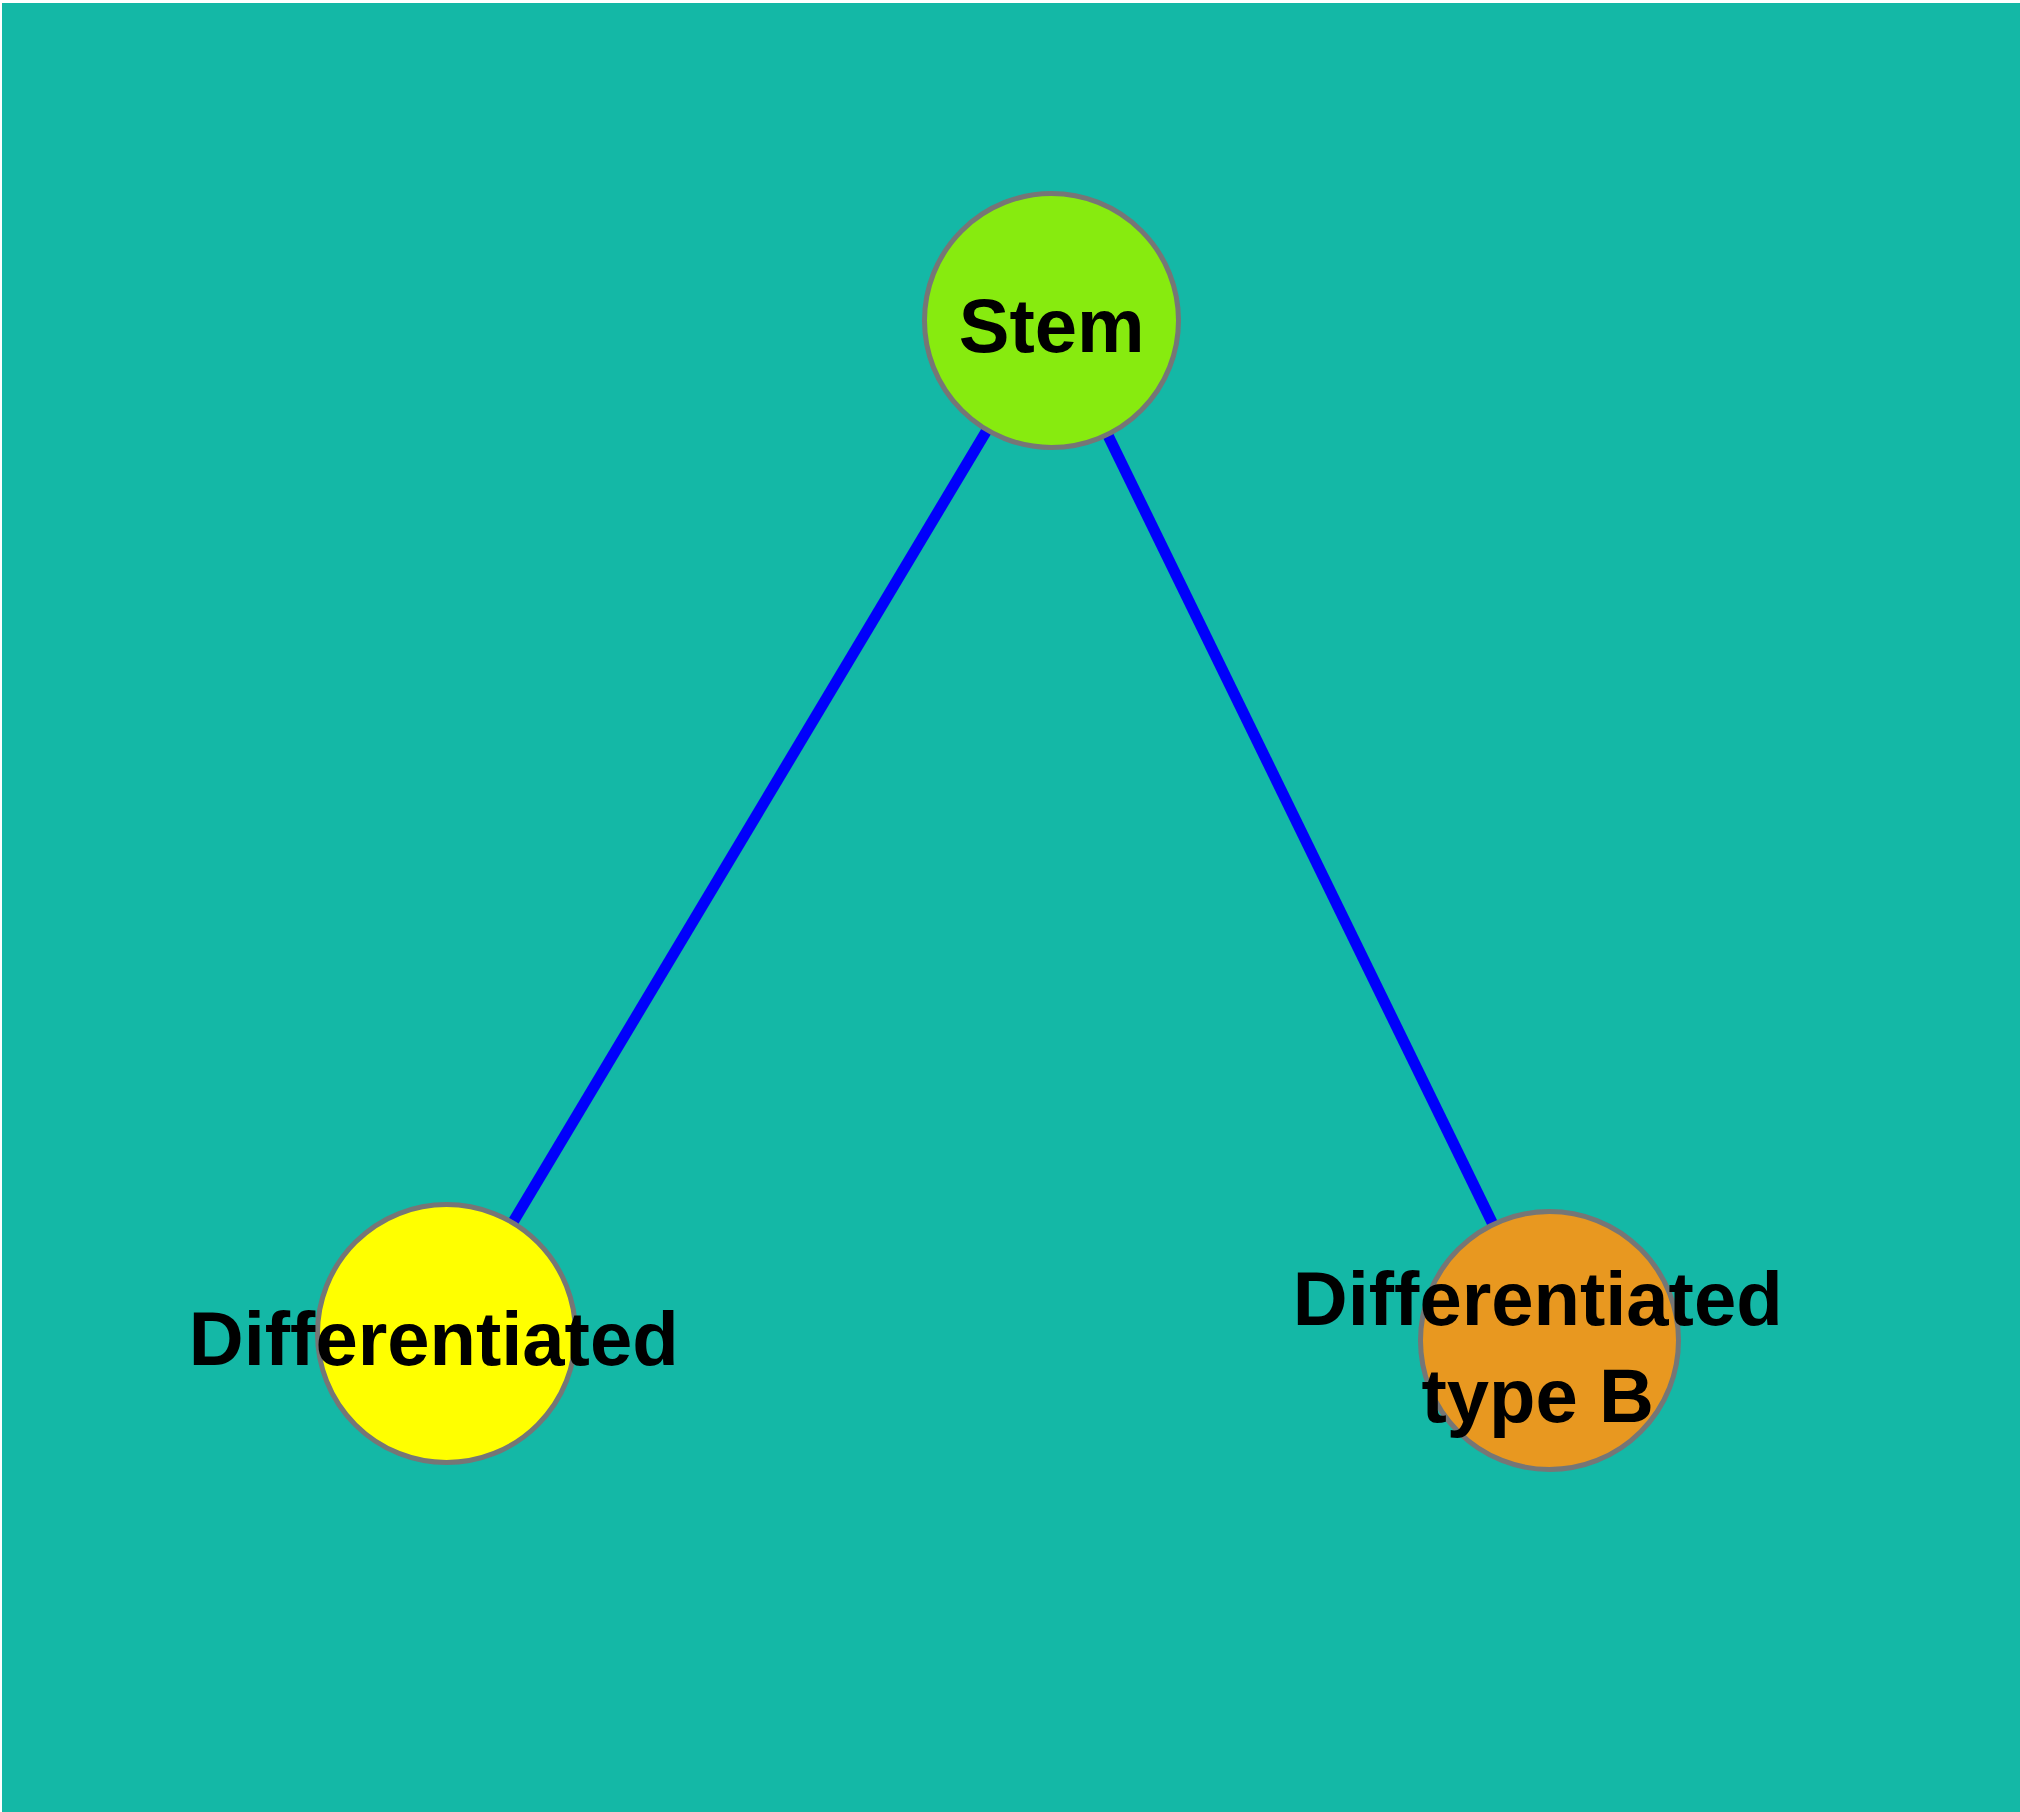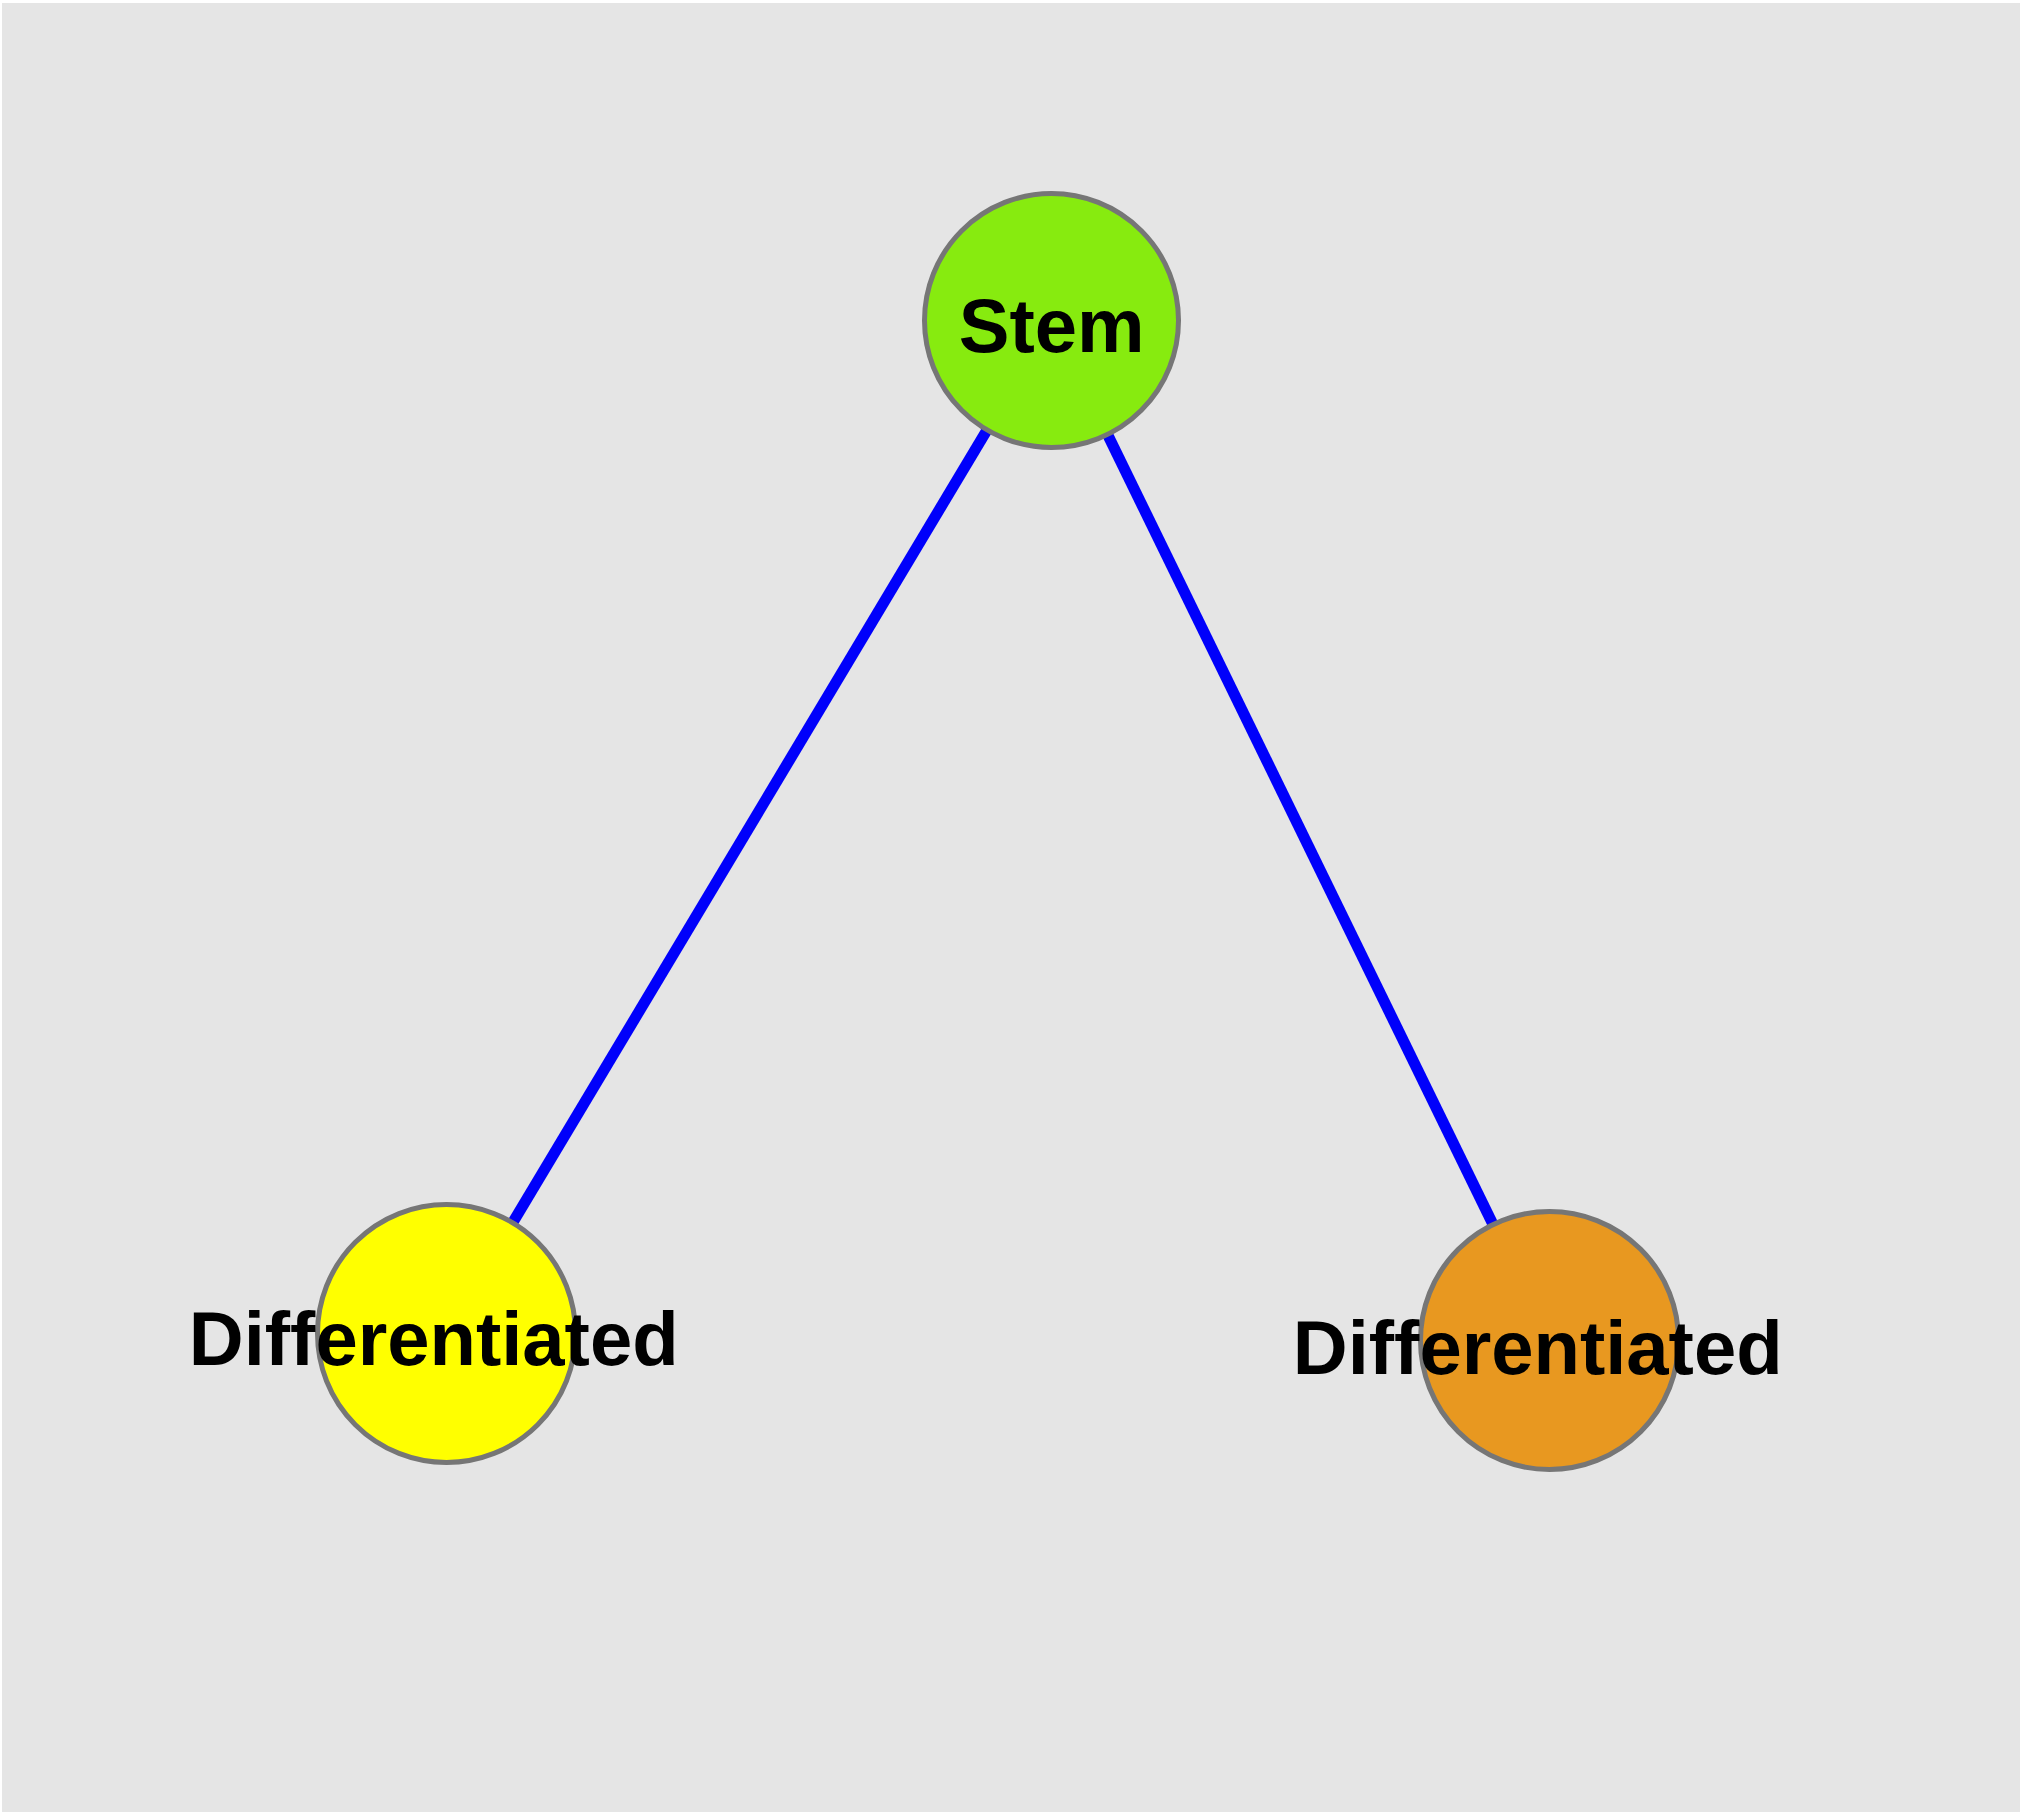--- a/index.html
+++ b/index.html
@@ -38,35 +38,36 @@
     font-size: 76px;
     line-height: 97px;
     color: #000000;
     white-space: nowrap;
     letter-spacing: 0px;
   }
 </style>
 </head>
 <body>
 
-<div id="graph-canvas" style="background: #e5e5e5;">
+<div id="graph-canvas" style="background: #14b8a6;">
   <svg id="edges-layer" xmlns="http://www.w3.org/2000/svg" viewBox="0 0 2382 2135" width="2019" height="1810">
       <line x1="1239" y1="375" x2="524" y2="1570" stroke="#0000FB" stroke-width="13"></line>
       <line x1="1239" y1="375" x2="1826" y2="1578" stroke="#0000FB" stroke-width="13"></line>
     </svg>
   <div id="nodes-layer">
       <div class="node" style="left: 920px; top: 188px; width: 259px; height: 259px; background: rgb(135, 235, 15); border: 5.1px solid rgb(118, 118, 118);"></div>
       <div class="node" style="left: 313px; top: 1199px; width: 263px; height: 263px; background: rgb(255, 255, 0); border: 5.1px solid rgb(118, 118, 118);"></div>
       <div class="node" style="left: 1416px; top: 1206px; width: 263px; height: 263px; background: rgb(232, 152, 32); border: 5.1px solid rgb(118, 118, 118);"></div>
     </div>
   <div id="labels-layer">
       <div class="node-label" style="left: 1050px; top: 322px; color: rgb(0, 0, 0);">
         <div>Stem</div>
       </div>
       <div class="node-label" style="left: 432px; top: 1335px; color: rgb(0, 0, 0);">
         <div>Differentiated</div>
       </div>
       <div class="node-label" style="left: 1536px; top: 1344px; color: rgb(0, 0, 0);">
         <div>Differentiated</div>
+        <div>type B</div>
       </div>
     </div>
 </div>
 
 
 </body></html>

